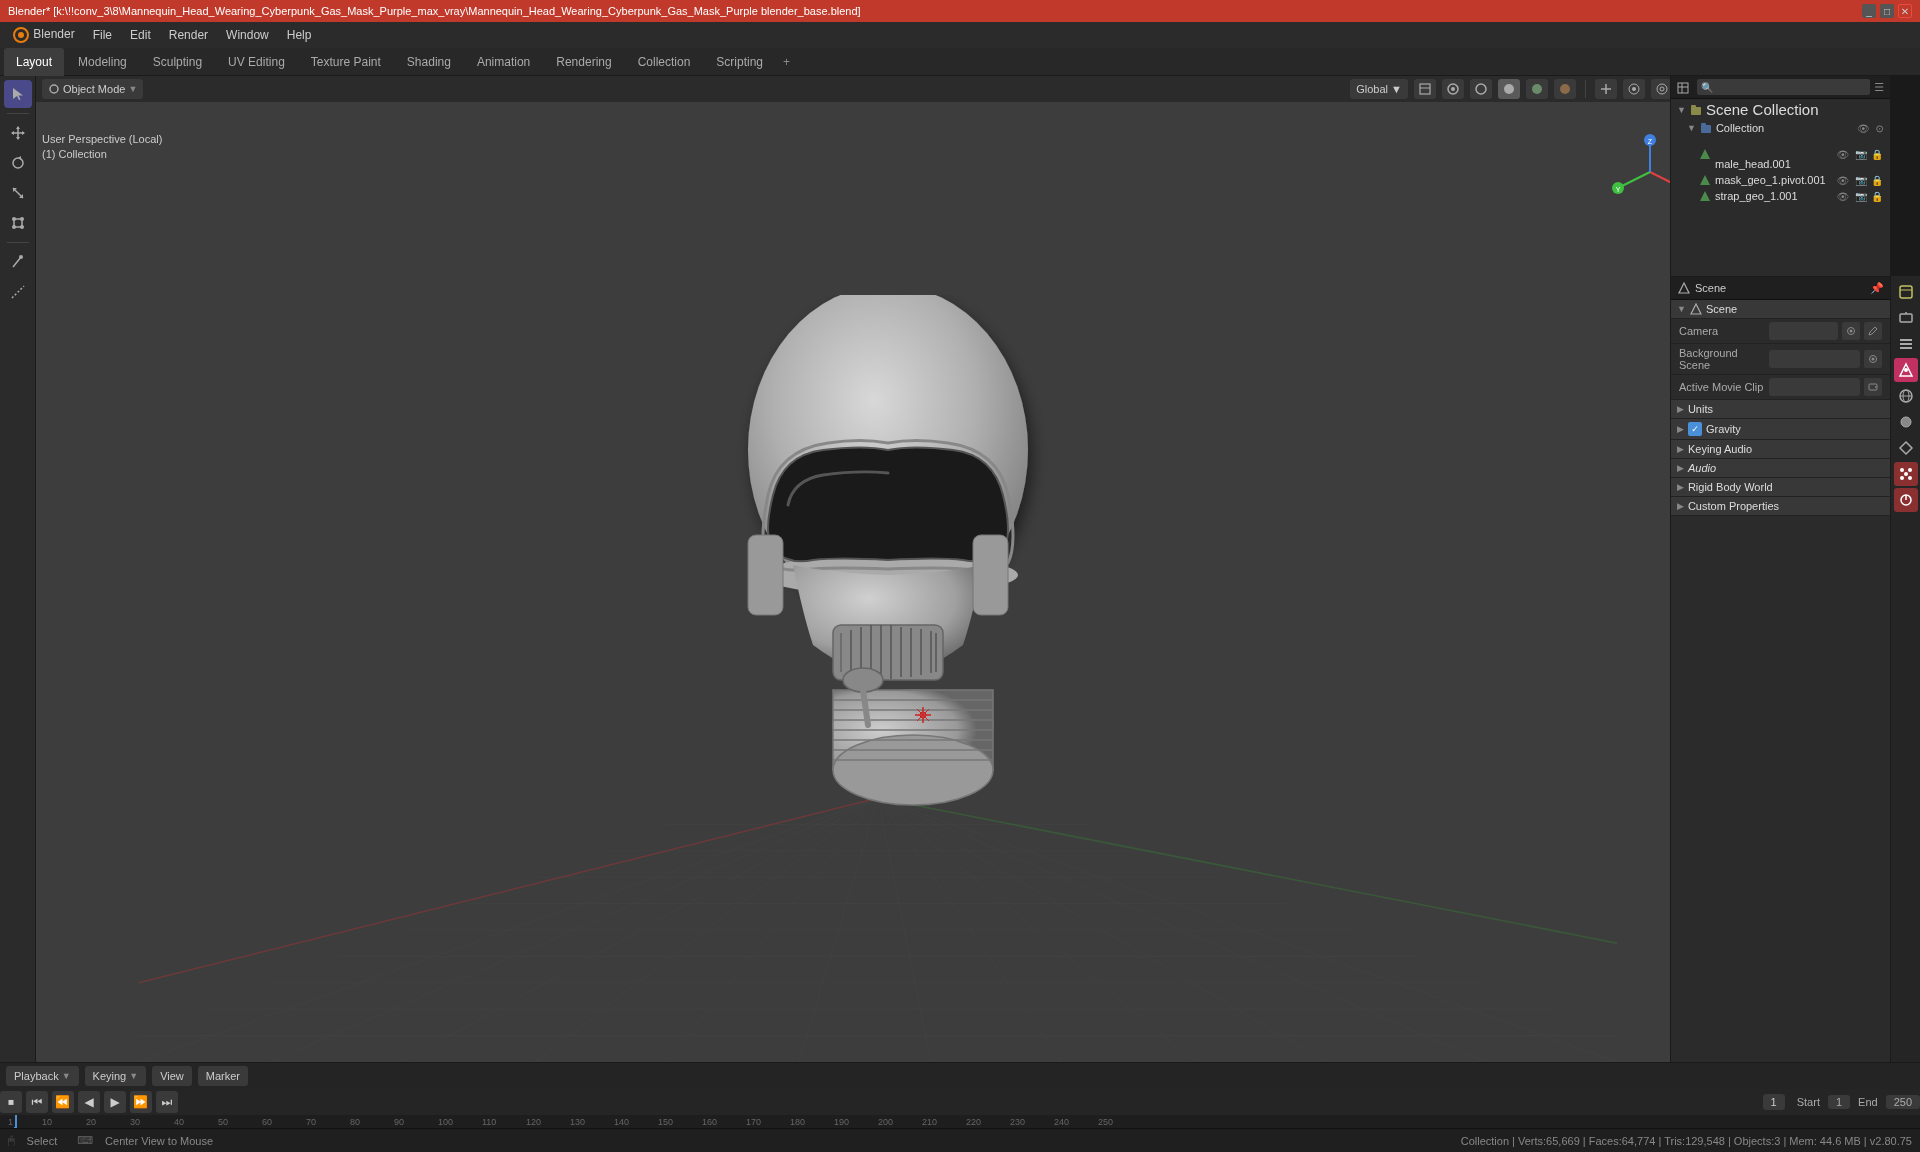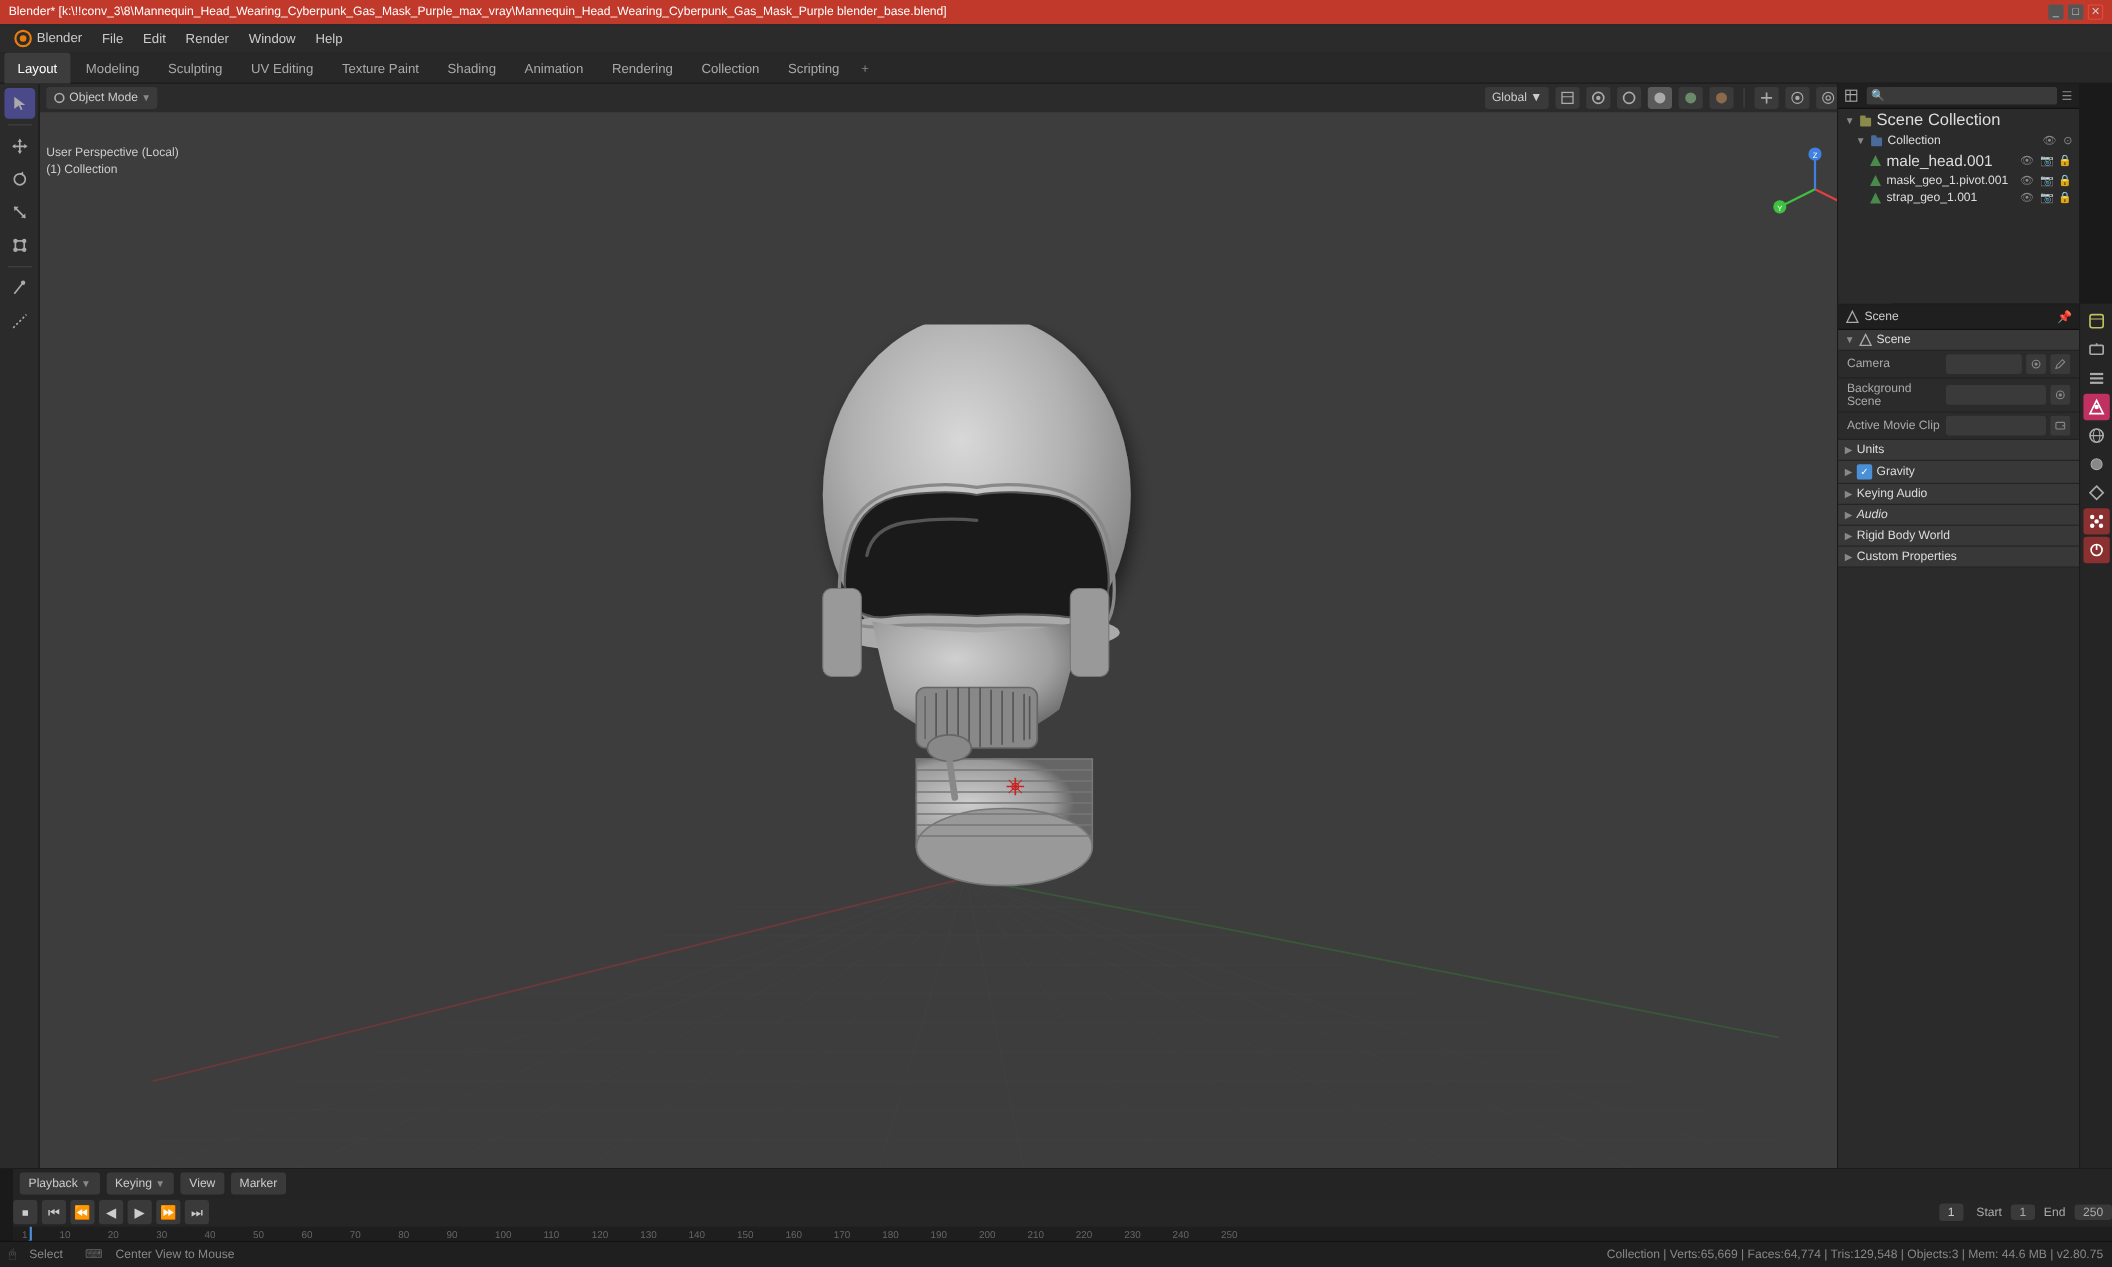--- a/index.html
+++ b/index.html
@@ -269,21 +269,20 @@
     
     #timeline {
       position: absolute;
       bottom: 0;
       left: 0;
       right: 0;
       height: 90px;
       background: #2b2b2b;
       border-top: 1px solid #1a1a1a;
       z-index: 50;
-      margin-left: 12px;
     }
     #timeline-header {
       height: 26px;
       background: #242424;
       display: flex;
       align-items: center;
       padding: 0 6px;
       gap: 6px;
     }
     .tl-btn {
@@ -918,21 +917,21 @@
       </svg>
     <span style="color:#ddd; font-size:11px;">Collection</span>
     <span class="item-eye">👁</span>
     <span class="item-eye" style="margin-left:2px;">⊙</span>
   </div>
 
   <div class="outliner-item indent-2">
     <svg width="12" height="12" viewBox="0 0 12 12">
         <polygon points="6,1 11,11 1,11" fill="#4a8a4a"></polygon>
       </svg>
-    <span style="color:#ddd; font-size:14px;">male_head.001</span>
+    <span style="color:#ddd; font-size:11px;margin-top:20px;">male_head.001</span>
     <span class="item-eye">👁</span>
     <span style="color:#888; font-size:10px; margin-left:2px;">📷</span>
     <span style="color:#888; font-size:10px;">🔒</span>
   </div>
 
   <div class="outliner-item indent-2">
     <svg width="12" height="12" viewBox="0 0 12 12">
         <polygon points="6,1 11,11 1,11" fill="#4a8a4a"></polygon>
       </svg>
     <span style="color:#ddd; font-size:11px;">mask_geo_1.pivot.001</span>

